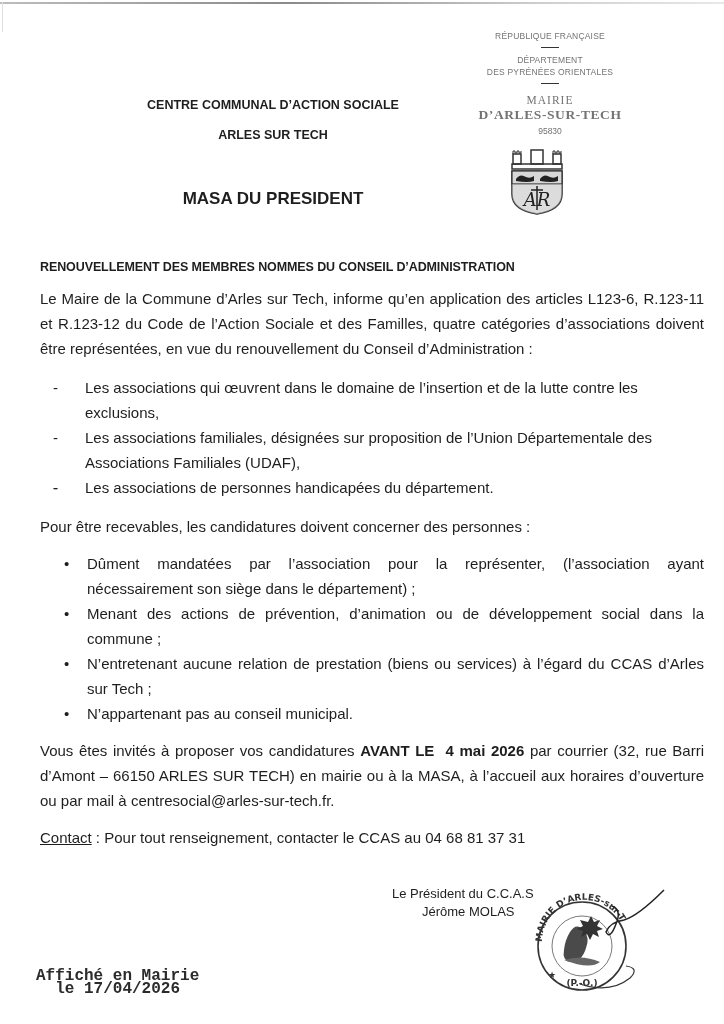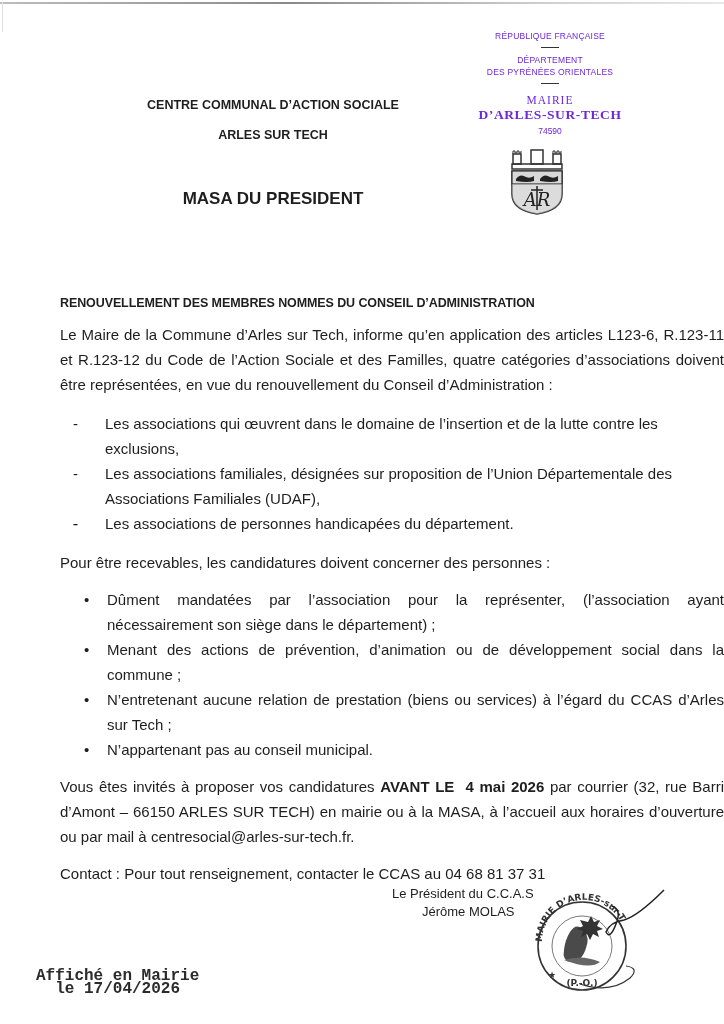--- a/index.html
+++ b/index.html
@@ -3,47 +3,47 @@
 <meta charset="utf-8">
 <style>
   html, body { margin: 0; padding: 0; background: #ffffff; }
   body { width: 724px; height: 1024px; position: relative; overflow: hidden; color: #1e1e1e;
          font-family: "Liberation Sans", sans-serif; }
   .topline { position: absolute; left: 0; top: 2px; width: 724px; height: 2px;
              background: linear-gradient(90deg, #bdbdbd 0%, #8a8a8a 40%, #cfcfcf 75%, #e8e8e8 100%); }
   .leftline { position: absolute; left: 2px; top: 2px; width: 1px; height: 30px; background: #e0e0e0; }
 
   
-  .mairie { position: absolute; left: 460px; top: 30px; width: 180px; text-align: center; color: #6d28d9; }
+  .mairie { position: absolute; left: 460px; top: 30px; width: 180px; text-align: center; color: #737373; }
   .mairie .small { font-size: 8.5px; letter-spacing: 0.2px; line-height: 12px; }
   .mairie .rule { width: 18px; height: 1px; background: #333; margin: 5px auto 6px; }
   .mairie .mairie-label { font-family: "Liberation Serif", serif; font-size: 11.5px; letter-spacing: 1px; margin-top: 10px; }
   .mairie .town { font-family: "Liberation Serif", serif; font-weight: bold; font-size: 13.5px; letter-spacing: 0.6px; margin-top: 1px; }
   .mairie .cp { font-size: 8.5px; margin-top: 3px; }
   .crest { position: absolute; left: 508px; top: 148px; width: 58px; height: 68px; }
 
   
   .ccas { position: absolute; left: 118px; top: 98px; width: 310px; text-align: center; font-weight: bold; font-size: 12.5px; }
   .ccas .town-l { margin-top: 16px; }
   .avis { position: absolute; left: 118px; top: 189px; width: 310px; text-align: center; font-weight: bold; font-size: 17px; }
 
   
-  .content { position: absolute; left: 60px; top: 258px; width: 664px; font-size: 15px; line-height: 25px; margin-top: 36px; }
+  .content { position: absolute; left: 40px; top: 258px; width: 664px; font-size: 15px; line-height: 25px; }
   .section-title { font-weight: bold; font-size: 12.5px; letter-spacing: -0.1px; line-height: 18px; margin-bottom: 10px; }
   p { margin: 0; text-align: justify; }
   .intro { margin-bottom: 14px; }
   ul.dash { list-style: none; margin: 0 0 14px 0; padding: 0; }
   ul.dash li { position: relative; padding-left: 45px; }
   ul.dash li .mark { position: absolute; left: 13px; top: 0; }
   .cond-intro { margin-bottom: 12px; }
   ul.dots { list-style: none; margin: 0 0 12px 0; padding: 0; }
   ul.dots li { position: relative; padding-left: 47px; text-align: justify; }
   ul.dots li .mark { position: absolute; left: 24px; top: 0; }
   .deadline { margin-bottom: 12px; }
-  .contact .u { }
+  .contact .u { text-decoration: underline; }
 
   
   .signature { position: absolute; left: 392px; top: 885px; font-size: 13px; line-height: 18px; }
   .signature .name { padding-left: 30px; }
   .stamp { position: absolute; left: 520px; top: 880px; width: 150px; height: 120px; }
 
   .affiche { position: absolute; left: 36px; top: 970px; font-family: "Liberation Mono", monospace; font-weight: bold;
              font-size: 16px; line-height: 13px; text-align: center; color: #2b2b2b; }
 </style>
 </head>
@@ -53,21 +53,21 @@
 <div class="leftline"></div>
 
 <div class="mairie">
   <div class="small">RÉPUBLIQUE FRANÇAISE</div>
   <div class="rule"></div>
   <div class="small">DÉPARTEMENT</div>
   <div class="small">DES PYRÉNÉES ORIENTALES</div>
   <div class="rule"></div>
   <div class="mairie-label">MAIRIE</div>
   <div class="town">D’ARLES-SUR-TECH</div>
-  <div class="cp">74590</div>
+  <div class="cp">95830</div>
 </div>
 
 <svg class="crest" viewBox="0 0 58 68">
 
   <rect x="5" y="6" width="8" height="10" fill="none" stroke="#333" stroke-width="1.5"></rect>
   <rect x="45" y="6" width="8" height="10" fill="none" stroke="#333" stroke-width="1.5"></rect>
   <rect x="23" y="2" width="12" height="14" fill="none" stroke="#333" stroke-width="1.5"></rect>
   <path d="M4 16 L54 16 L54 21 L4 21 Z" fill="none" stroke="#333" stroke-width="1.5"></path>
   <path d="M5 6 v-3 h2 v2 h2 v-2 h2 v2 h2 v-2" fill="none" stroke="#333" stroke-width="1"></path>
   <path d="M45 6 v-3 h2 v2 h2 v-2 h2 v2 h2 v-2" fill="none" stroke="#333" stroke-width="1"></path>

